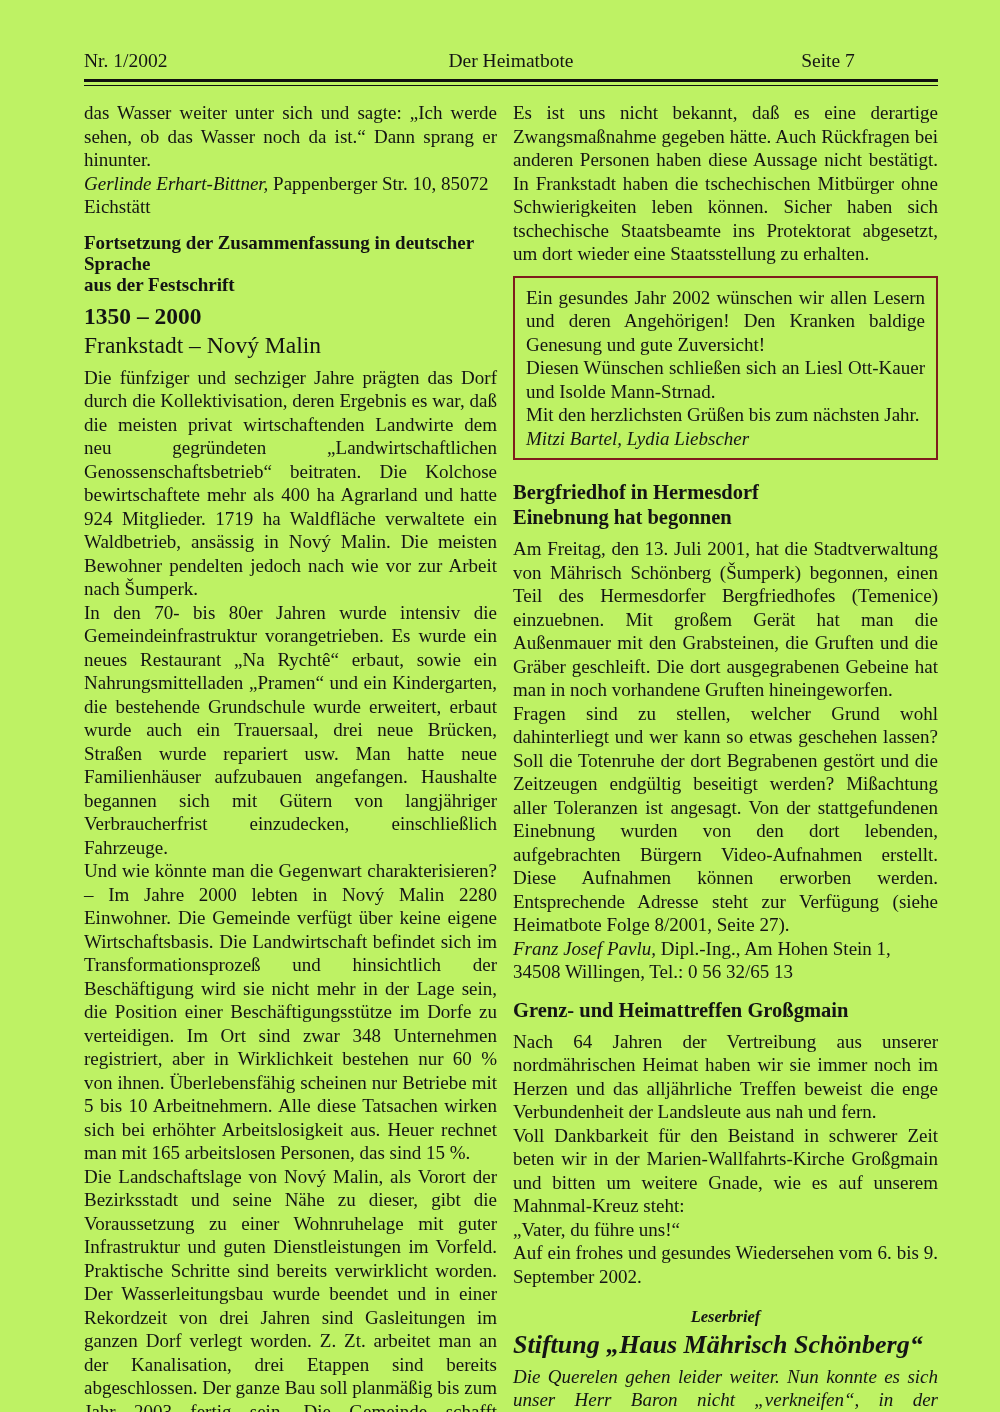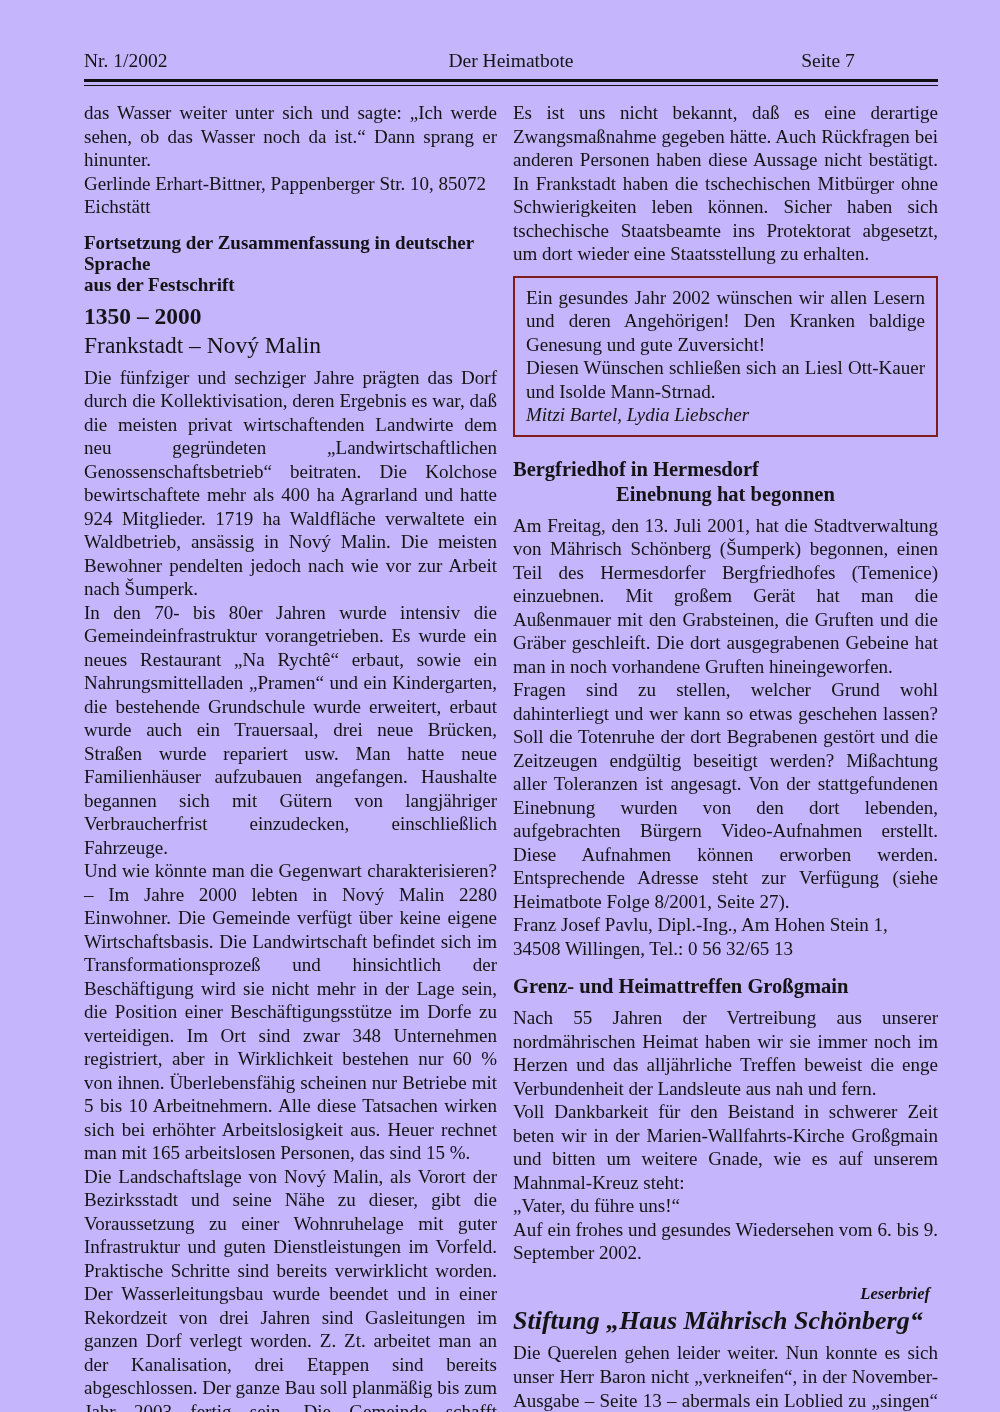--- a/index.html
+++ b/index.html
@@ -1,44 +1,44 @@
 <!DOCTYPE html>
 <html lang="de"><head>
 <meta charset="utf-8">
 <style>
   html,body{margin:0;padding:0;background:#fbfbf9;}
   .page{
     position:relative;
     width:1000px;height:1412px;
-    background:#c4b5fd;
+    background:#bef264;
     color:#141414;
     font-family:"Liberation Serif","DejaVu Serif",serif;
     box-sizing:border-box;
     padding:50px 62px 0 84px;
     overflow:hidden;
   }
   .masthead{display:flex;align-items:baseline;font-size:19.5px;}
   .masthead .left{width:220px;text-align:left;}
   .masthead .center{flex:1;text-align:center;}
   .masthead .right{width:220px;text-align:center;}
   .rule{margin-top:7px;border-top:3.5px solid #101010;border-bottom:1.5px solid #101010;height:3px;}
   .cols{display:flex;gap:16px;margin-top:15px;}
   .col-l{width:413px;}
   .col-r{width:425px;}
   p{margin:0;font-size:19px;line-height:23.5px;text-align:justify;}
   p.noj{text-align:left;}
   .byline{text-align:left;}
-  .it{}
+  .it{font-style:italic;}
   .h-sub{font-weight:bold;text-align:center;font-size:19px;line-height:21px;margin:13px 0 0;}
   .h-years{font-weight:bold;text-align:center;font-size:23.5px;line-height:28px;margin:7px 0 0;}
   .h-big{font-weight:normal;text-align:center;font-size:23.5px;line-height:28px;margin:1px 0 7px;}
   .h-sec{font-weight:bold;text-align:center;font-size:20.5px;line-height:25px;margin:0;}
   .greet-box{border:2px solid #7f1d1d;padding:8px 11px;margin:10px 0 20px;}
   .greet-box .sig{text-align:left;font-style:italic;}
-  .lb-label{font-weight:bold;font-style:italic;font-size:16.5px;line-height:22px;margin:17px 8px 4px;text-align:right;}
+  .lb-label{font-weight:bold;font-style:italic;font-size:16.5px;line-height:22px;margin:17px 8px 4px;text-align:center;}
   .h-letter{font-weight:bold;font-style:italic;font-size:26px;line-height:27px;text-align:center;margin:2px 0 8px;}
   .letter p{line-height:23.8px;}
   .mt{margin-top:14px;}
 </style>
 </head>
 <body>
 
 <div class="page">
 
   <div class="masthead">
@@ -66,34 +66,35 @@
 
       </div>
     </div>
 
     <div class="col-r">
       <p>Es ist uns nicht bekannt, daß es eine derartige Zwangsmaßnahme gegeben hätte. Auch Rückfragen bei anderen Personen haben diese Aussage nicht bestätigt. In Frankstadt haben die tschechischen Mitbürger ohne Schwierigkeiten leben können. Sicher haben sich tschechische Staatsbeamte ins Protektorat abgesetzt, um dort wieder eine Staatsstellung zu erhalten.</p>
 
       <div class="greet-box">
         <p>Ein gesundes Jahr 2002 wünschen wir allen Lesern und deren Angehörigen! Den Kranken baldige Genesung und gute Zuversicht!</p>
         <p>Diesen Wünschen schließen sich an Liesl Ott-Kauer und Isolde Mann-Strnad.</p>
+        <p class="noj">Mit den herzlichsten Grüßen bis zum nächsten Jahr.</p>
         <p class="sig">Mitzi Bartel, Lydia Liebscher</p>
       </div>
 
       <div>
         <p class="h-sec noj">Bergfriedhof in Hermesdorf</p>
-        <p class="h-sec noj" style="margin-bottom:7px;text-align:center;">Einebnung hat begonnen</p>
+        <p class="h-sec noj" style="margin-bottom:7px;">Einebnung hat begonnen</p>
         <p>Am Freitag, den 13. Juli 2001, hat die Stadtverwaltung von Mährisch Schönberg (Šumperk) begonnen, einen Teil des Hermesdorfer Bergfriedhofes (Temenice) einzuebnen. Mit großem Gerät hat man die Außenmauer mit den Grabsteinen, die Gruften und die Gräber geschleift. Die dort ausgegrabenen Gebeine hat man in noch vorhandene Gruften hineingeworfen.</p>
         <p>Fragen sind zu stellen, welcher Grund wohl dahinterliegt und wer kann so etwas geschehen lassen? Soll die Totenruhe der dort Begrabenen gestört und die Zeitzeugen endgültig beseitigt werden? Mißachtung aller Toleranzen ist angesagt. Von der stattgefundenen Einebnung wurden von den dort lebenden, aufgebrachten Bürgern Video-Aufnahmen erstellt. Diese Aufnahmen können erworben werden. Entsprechende Adresse steht zur Verfügung (siehe Heimatbote Folge 8/2001, Seite 27).</p>
         <p class="byline"><span class="it">Franz Josef Pavlu,</span><span> Dipl.-Ing., Am Hohen Stein 1, 34508 Willingen, Tel.: 0 56 32/65 13</span></p>
       </div>
 
       <div>
         <p class="h-sec noj mt" style="margin-bottom:7px;">Grenz- und Heimattreffen Großgmain</p>
-        <p>Nach 55 Jahren der Vertreibung aus unserer nordmährischen Heimat haben wir sie immer noch im Herzen und das alljährliche Treffen beweist die enge Verbundenheit der Landsleute aus nah und fern.</p>
+        <p>Nach 64 Jahren der Vertreibung aus unserer nordmährischen Heimat haben wir sie immer noch im Herzen und das alljährliche Treffen beweist die enge Verbundenheit der Landsleute aus nah und fern.</p>
         <p>Voll Dankbarkeit für den Beistand in schwerer Zeit beten wir in der Marien-Wallfahrts-Kirche Großgmain und bitten um weitere Gnade, wie es auf unserem Mahnmal-Kreuz steht:</p>
         <p class="noj">„Vater, du führe uns!“</p>
         <p>Auf ein frohes und gesundes Wiedersehen vom 6. bis 9. September 2002.</p>
       </div>
 
       <div class="letter">
         <p class="lb-label">Leserbrief</p>
         <p class="h-letter noj">Stiftung „Haus Mährisch Schönberg“</p>
         <p><span class="it">Die Querelen gehen leider weiter. Nun konnte es sich unser Herr Baron nicht „verkneifen“, in der November-Ausgabe – Seite 13 – abermals ein Loblied zu „singen“ auf seine angeblich „einzig richtige und korrekte Vorgehensweise“, wobei er es nicht versäumte, auch </span></p>
 

